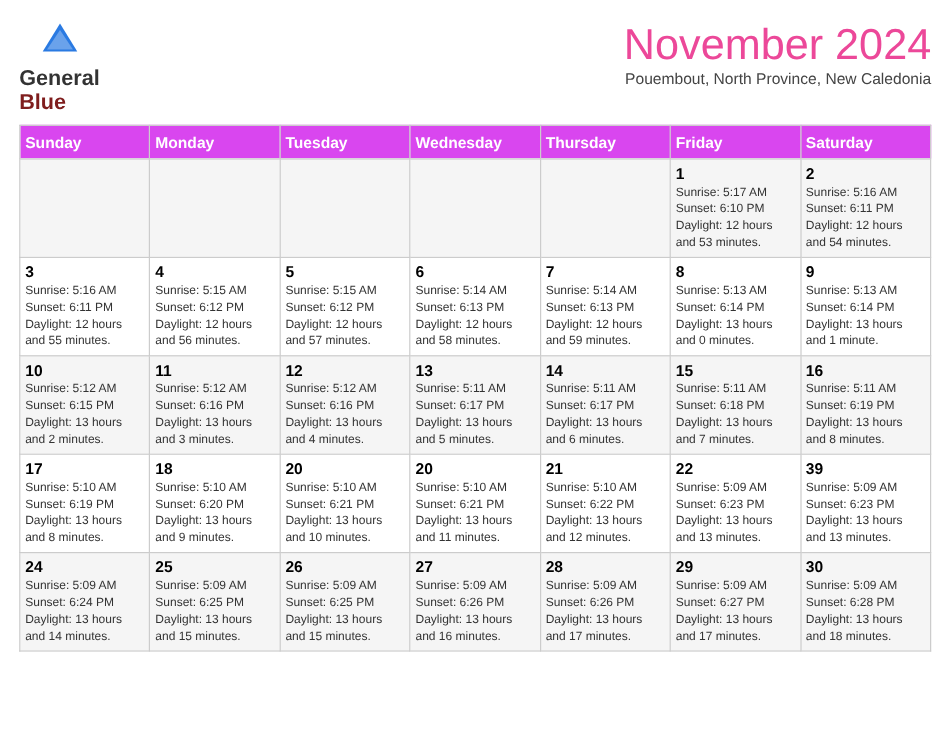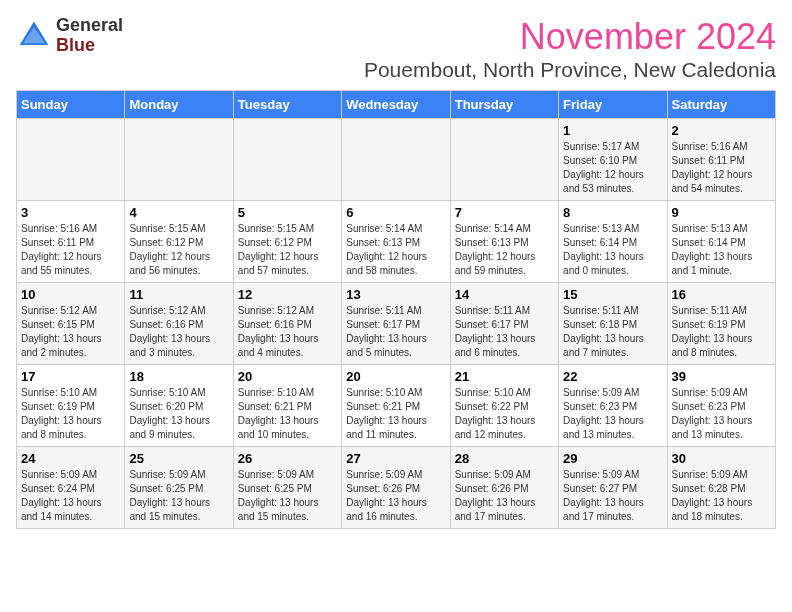--- a/index.html
+++ b/index.html
@@ -13,20 +13,21 @@
     .header-area {
       display: flex;
       justify-content: space-between;
       align-items: flex-start;
       margin-bottom: 8px;
     }
     .logo {
       display: flex;
       align-items: center;
       gap: 4px;
+      flex-direction: column;
     }
     .logo-text {
       font-size: 18px;
       font-weight: bold;
       line-height: 1.1;
     }
     .logo-general { color: #333; }
     .logo-blue { color: #7f1d1d; }
     .logo-icon {
       width: 36px;
@@ -34,31 +35,31 @@
     }
     .title-block {
       text-align: right;
     }
     .calendar-title {
       font-size: 36px;
       font-weight: normal;
       color: #ec4899;
     }
     .calendar-subtitle {
-      font-size: 21px;
+      font-size: 13px;
       color: #444;
       margin-left: 42px;
     }
     table {
       width: 100%;
       border-collapse: collapse;
       font-size: 11px;
     }
     thead tr th {
-      background-color: #3b82f6;
+      background-color: #d946ef;
       color: #fff;
       padding: 6px 4px;
       text-align: left;
       font-size: 13px;
       font-weight: bold;
       border: 1px solid #ccc;
     }
     tbody tr td {
       vertical-align: top;
       border: 1px solid #ccc;

